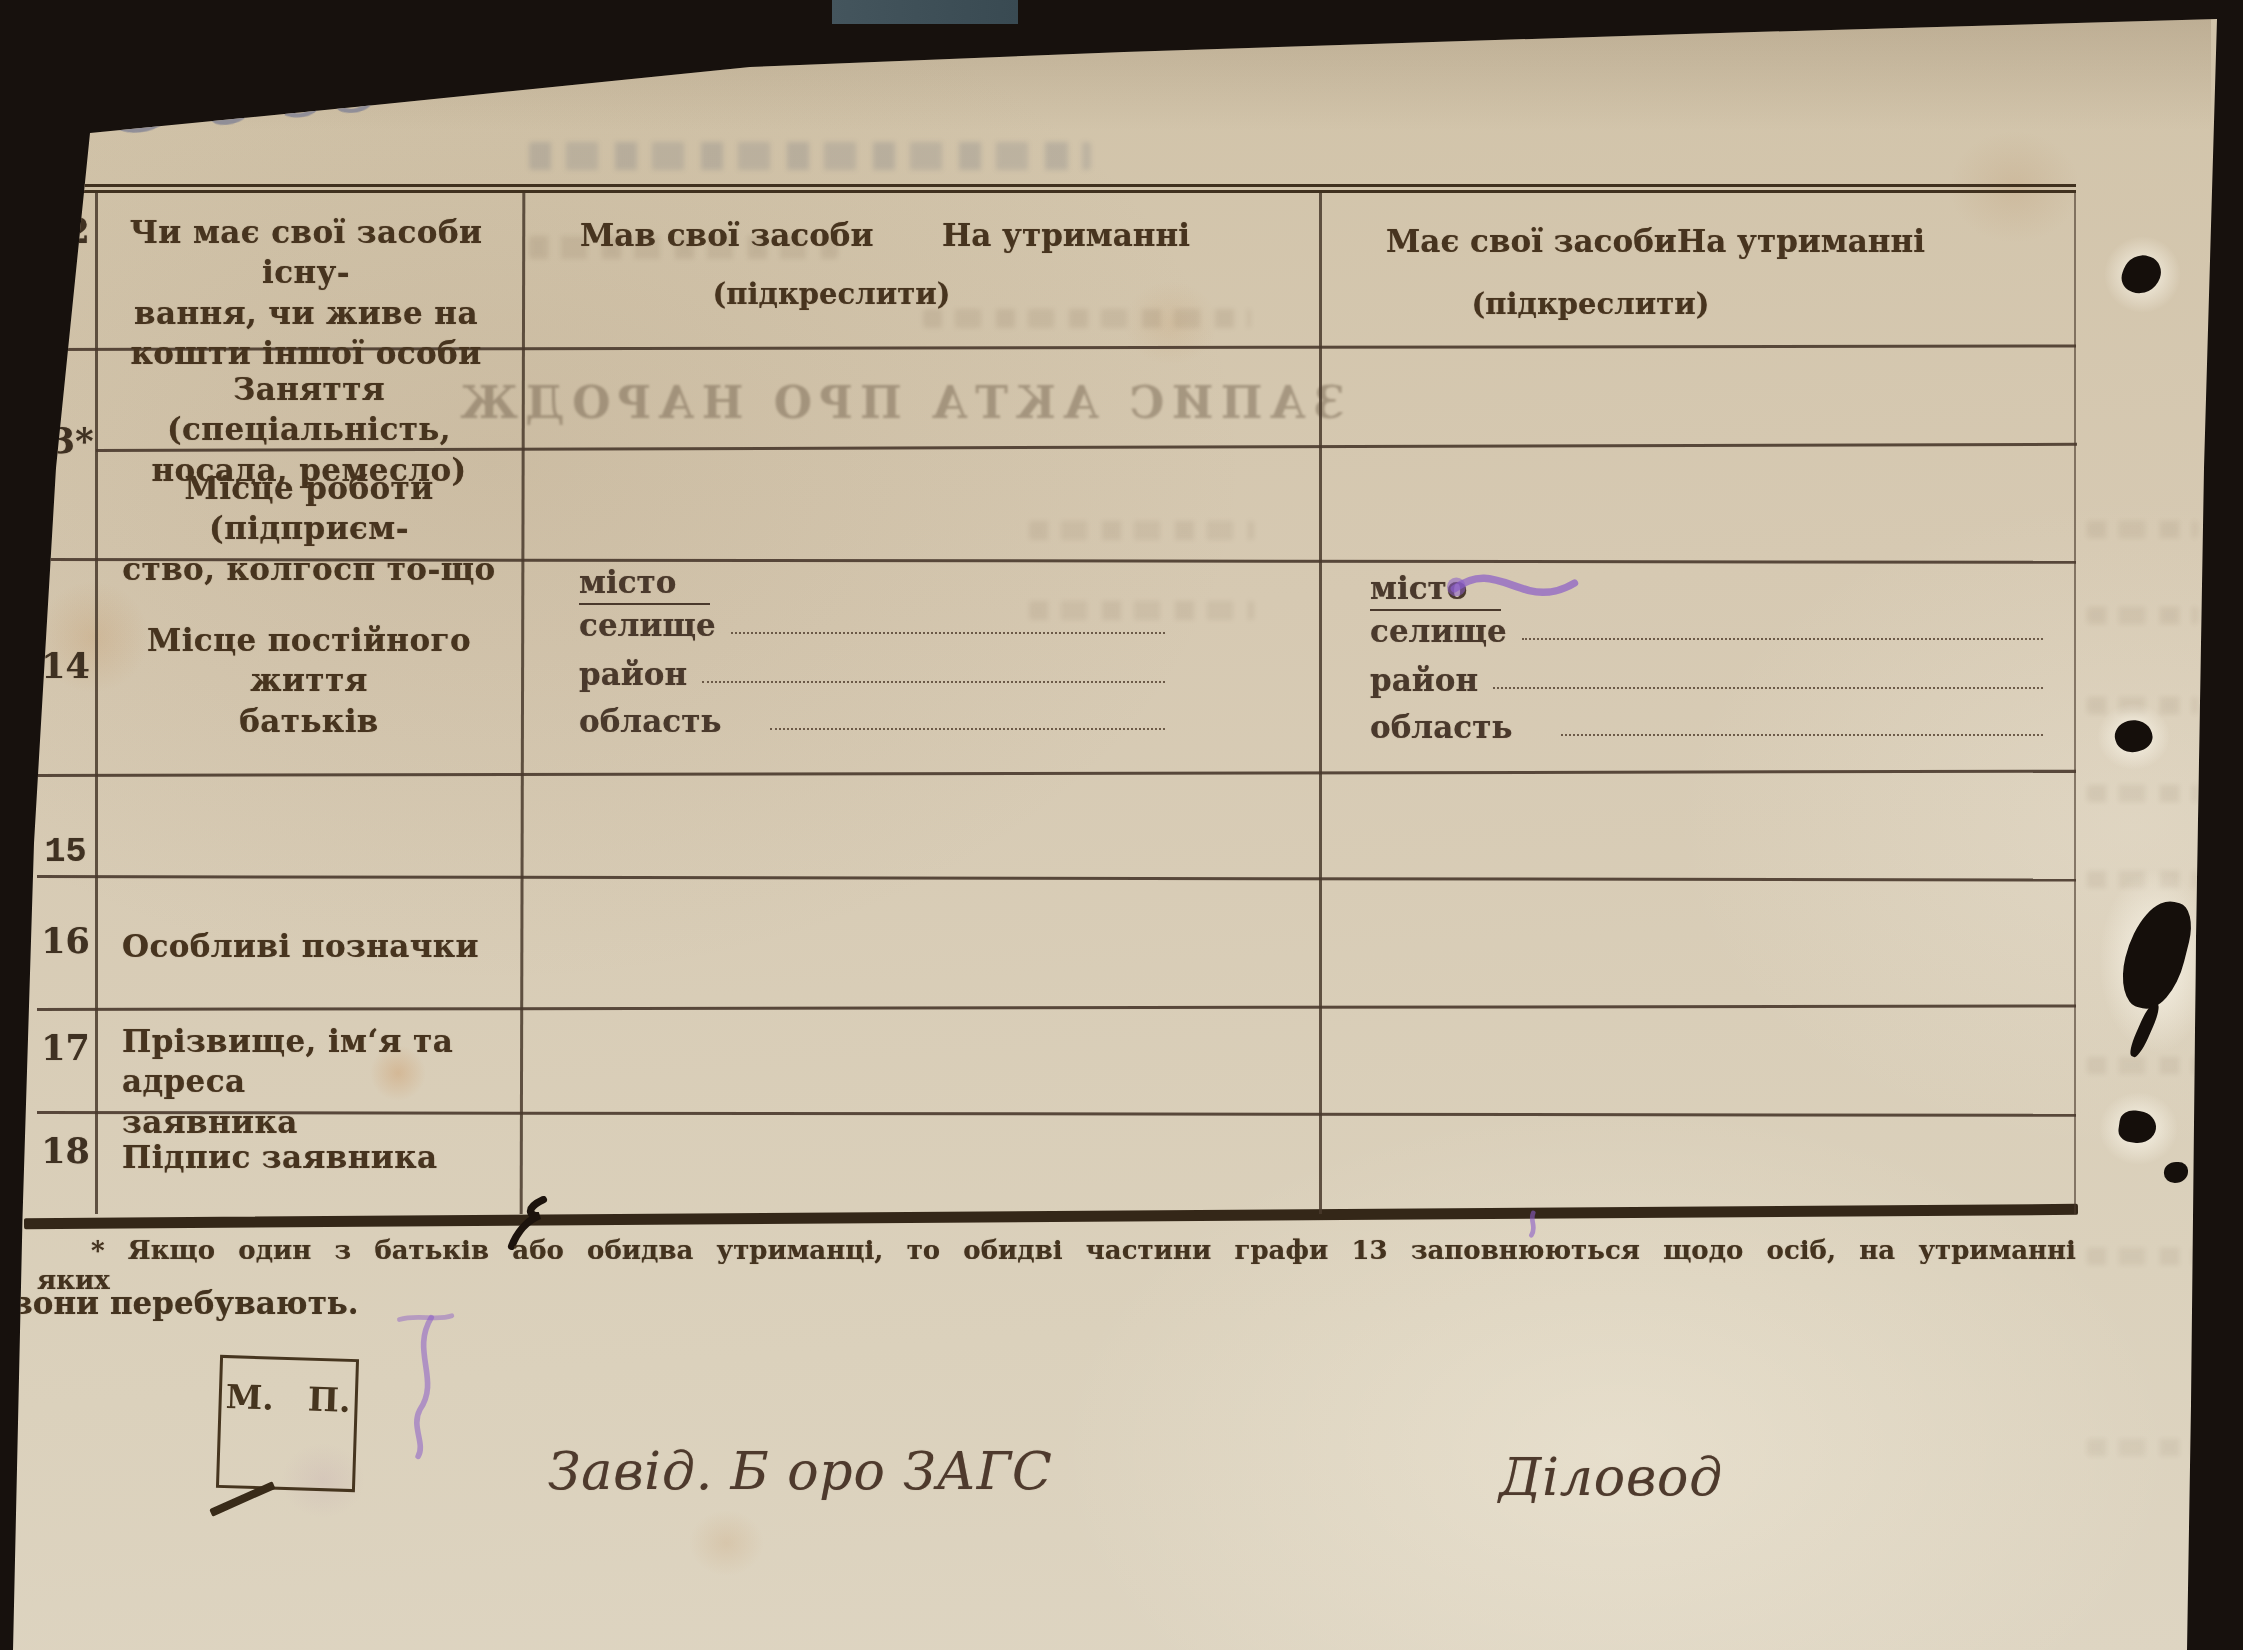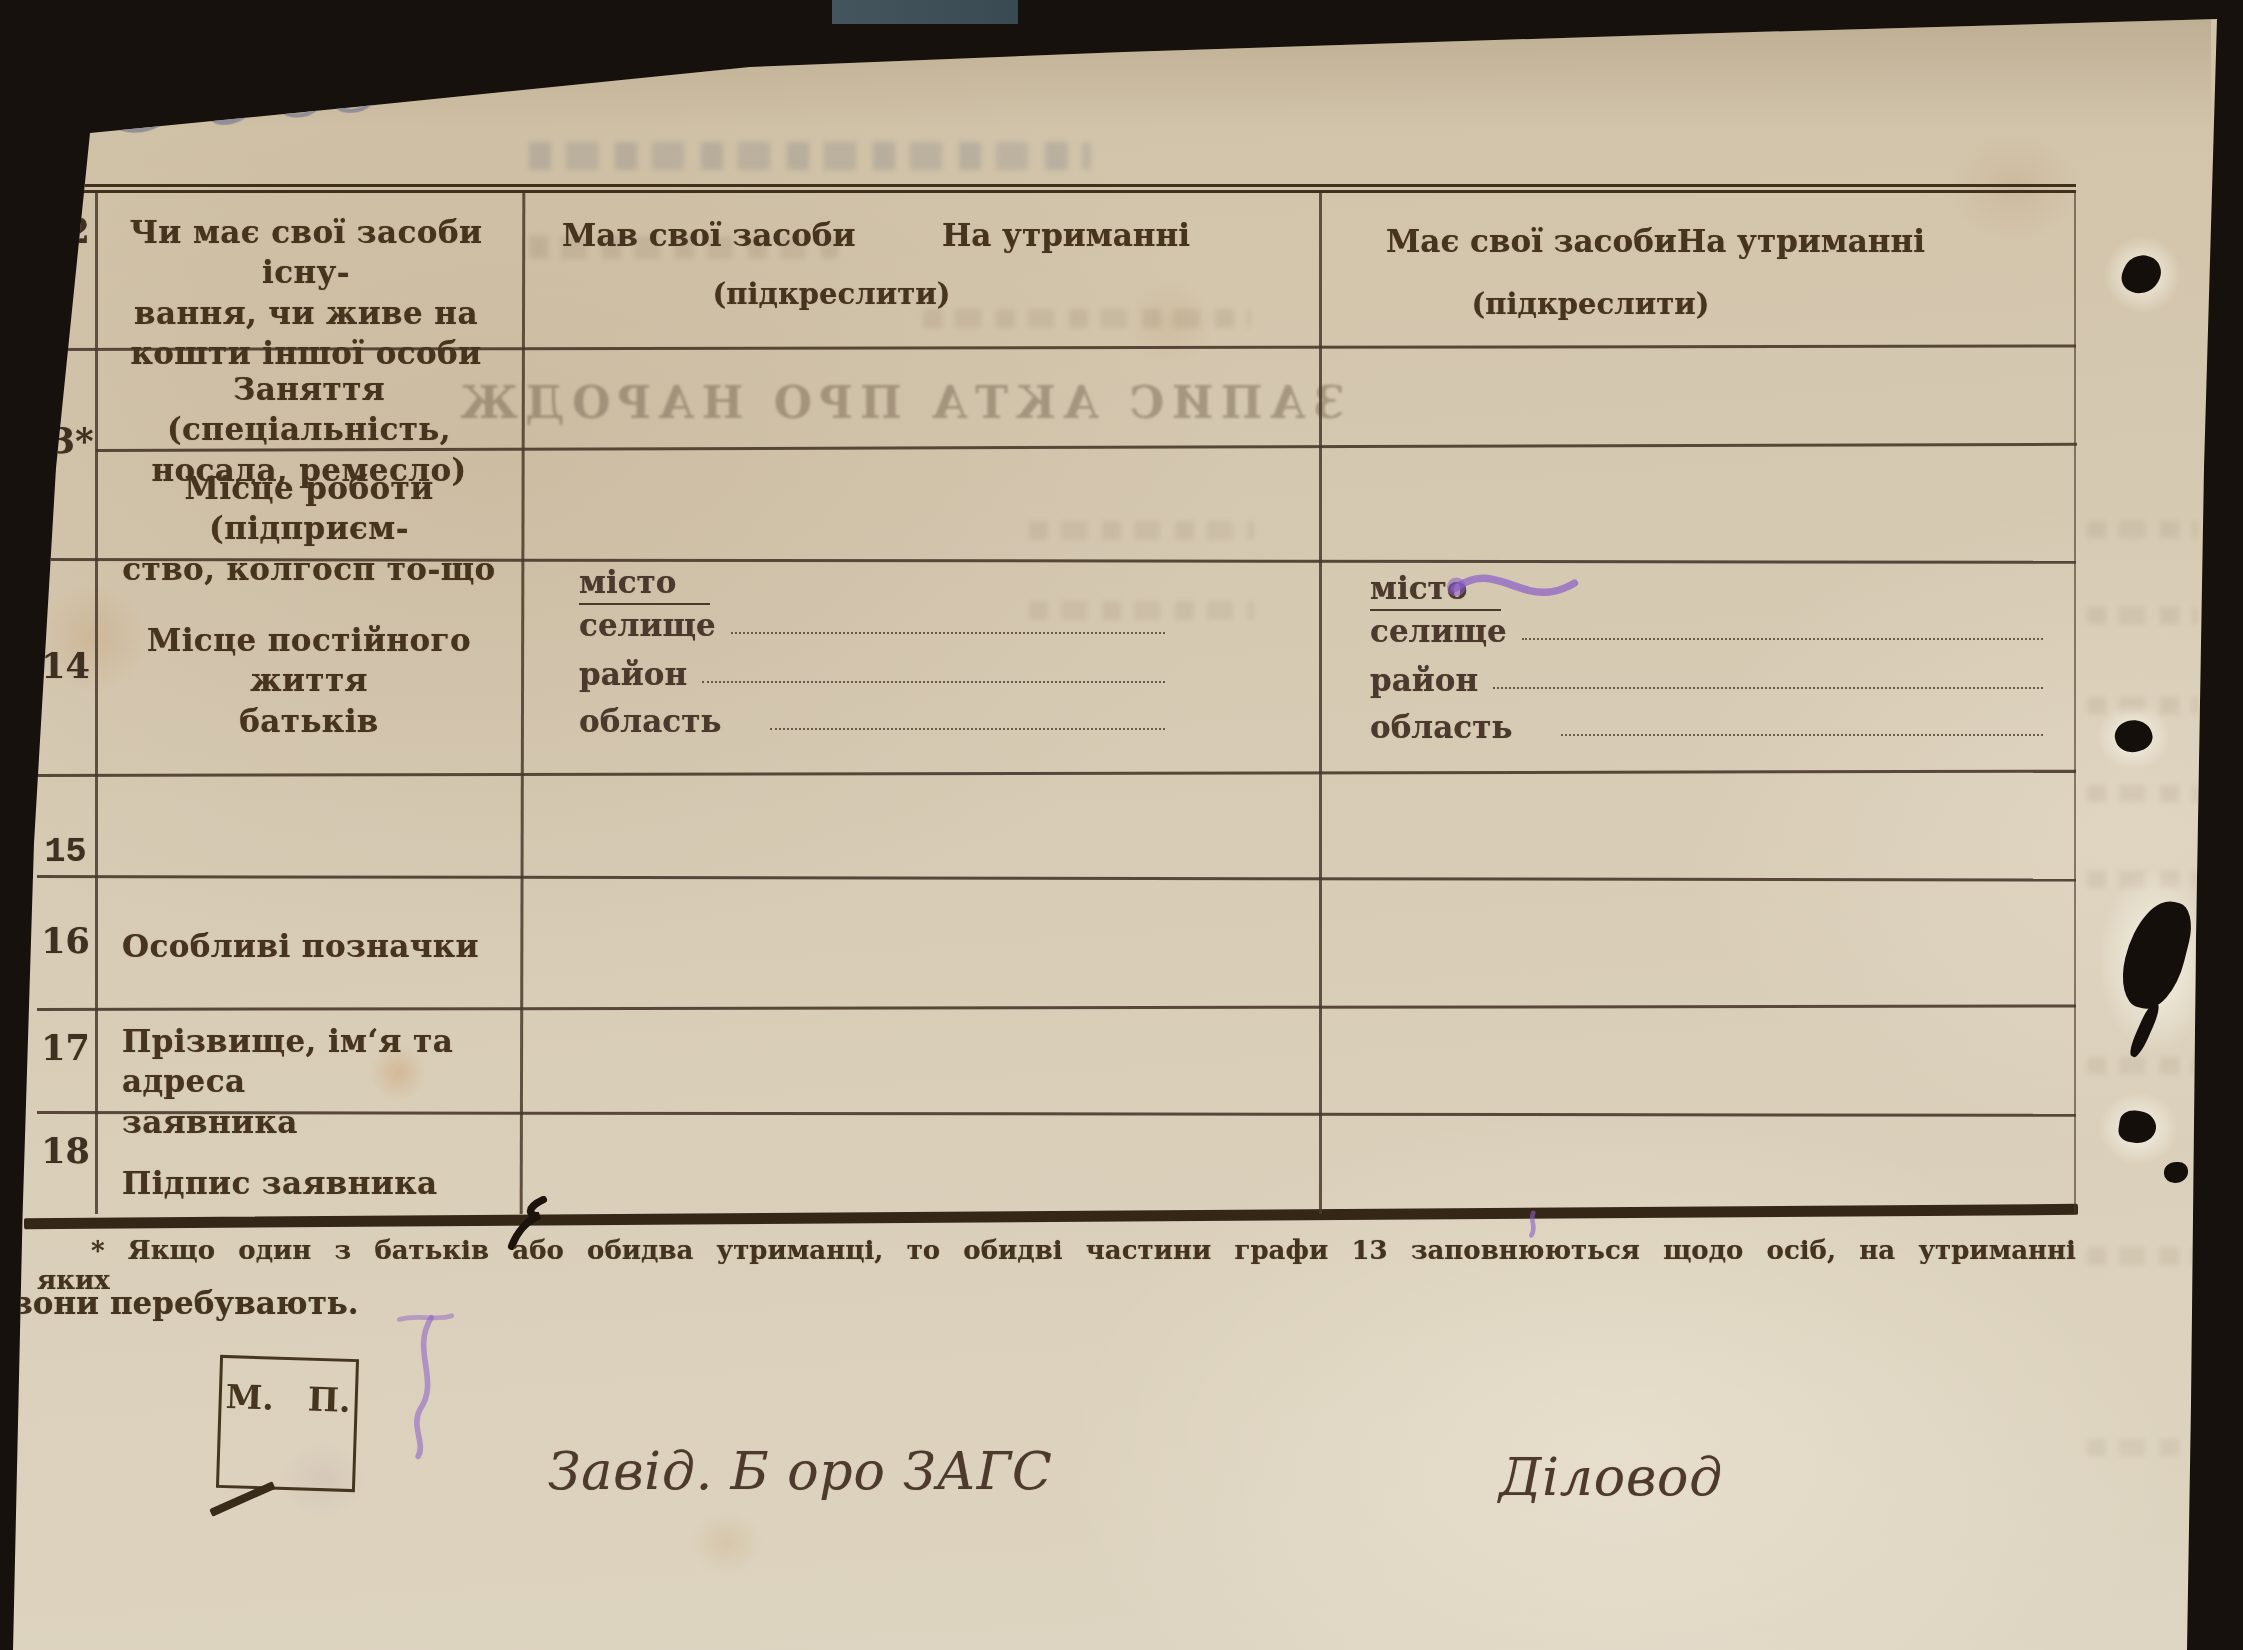--- a/index.html
+++ b/index.html
@@ -115,21 +115,21 @@
     <div class="abs hline" style="left:37px;top:558px;width:2039px;transform:rotate(.08deg);"></div>
     <div class="abs hline" style="left:37px;top:774px;width:2039px;transform:rotate(-.12deg);"></div>
     <div class="abs hline" style="left:37px;top:875px;width:2039px;transform:rotate(.1deg);"></div>
     <div class="abs hline" style="left:37px;top:1008px;width:2039px;transform:rotate(-.1deg);"></div>
     <div class="abs hline" style="left:37px;top:1111px;width:2039px;transform:rotate(.08deg);"></div>
 
     <div class="abs num" style="left:37px;top:210px;width:57px;">12</div>
     <div class="abs lbl" style="left:102px;top:212px;width:408px;">Чи має свої засоби існу-
 вання, чи живе на
 кошти іншої особи</div>
-    <div class="abs optrow" style="left:522px;top:217px;width:797px;box-sizing:border-box;padding:0 129px 0 40px;">
+    <div class="abs optrow" style="left:522px;top:217px;width:797px;box-sizing:border-box;padding:0 129px 0 58px;">
       <span>Мав свої засоби</span>
       <span>На утриманні</span>
     </div>
     <div class="abs hint" style="left:522px;top:277px;width:797px;transform:translateX(-89px);">(підкреслити)</div>
     <div class="abs optrow" style="left:1330px;top:223px;width:745px;box-sizing:border-box;padding:0 150px 0 56px;align-items:center;">
       <span>Має свої засоби</span>
       <span>На утриманні</span>
     </div>
     <div class="abs hint" style="left:1330px;top:287px;width:745px;transform:translateX(-112px);">(підкреслити)</div>
 
@@ -180,21 +180,21 @@
     <div class="abs num" style="left:37px;top:832px;width:57px;font-family:Liberation Mono, monospace;">15</div>
 
     <div class="abs num" style="left:37px;top:920px;width:57px;">16</div>
     <div class="abs lbl lbl--left" style="left:105px;top:926px;width:408px;">Особливі позначки</div>
 
     <div class="abs num" style="left:37px;top:1027px;width:57px;">17</div>
     <div class="abs lbl lbl--left" style="left:105px;top:1021px;width:408px;">Прізвище, ім‘я та адреса
 заявника</div>
 
     <div class="abs num" style="left:37px;top:1130px;width:57px;">18</div>
-    <div class="abs lbl lbl--left" style="left:105px;top:1137px;width:408px;margin-top:26px;">Підпис заявника</div>
+    <div class="abs lbl lbl--left" style="left:105px;top:1137px;width:408px;">Підпис заявника</div>
 
     <svg class="abs" style="left:506px;top:1196px;" width="43" height="54" viewBox="0 0 46 58">
       <path d="M40,4 C18,14 27,23 36,21 C21,27 11,41 6,54" fill="none" stroke="#1c130d" stroke-width="8" stroke-linecap="round"></path>
     </svg>
 
     <div class="abs footnote" style="left:37px;top:1235px;width:2039px;text-indent:54px;">* Якщо один з батьків або обидва утриманці, то обидві частини графи 13 заповнюються щодо осіб, на утриманні яких</div>
     <div class="abs footnote2" style="left:11.2px;top:1285px;width:656px;">вони перебувають.</div>
 
     <div class="abs stampbox" style="left:218px;top:1357px;">
       <span class="stamplabel">М. П.</span>

